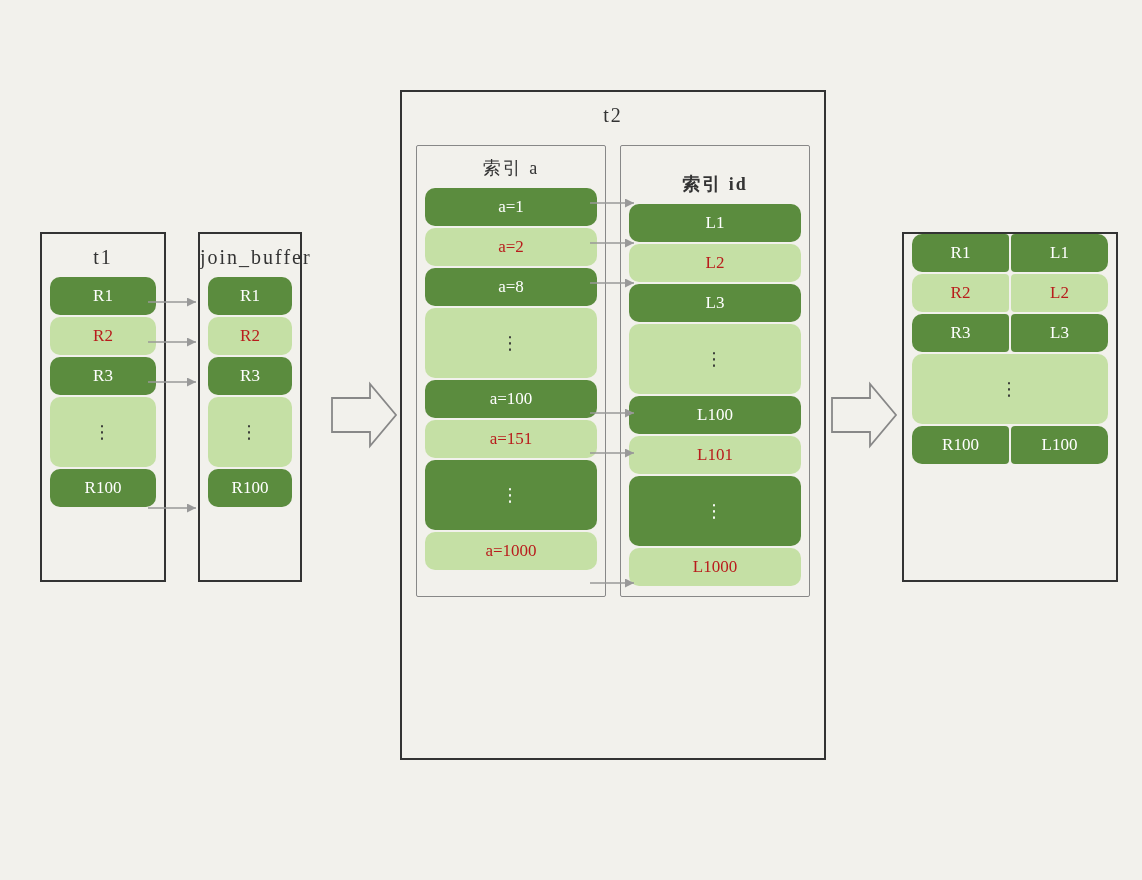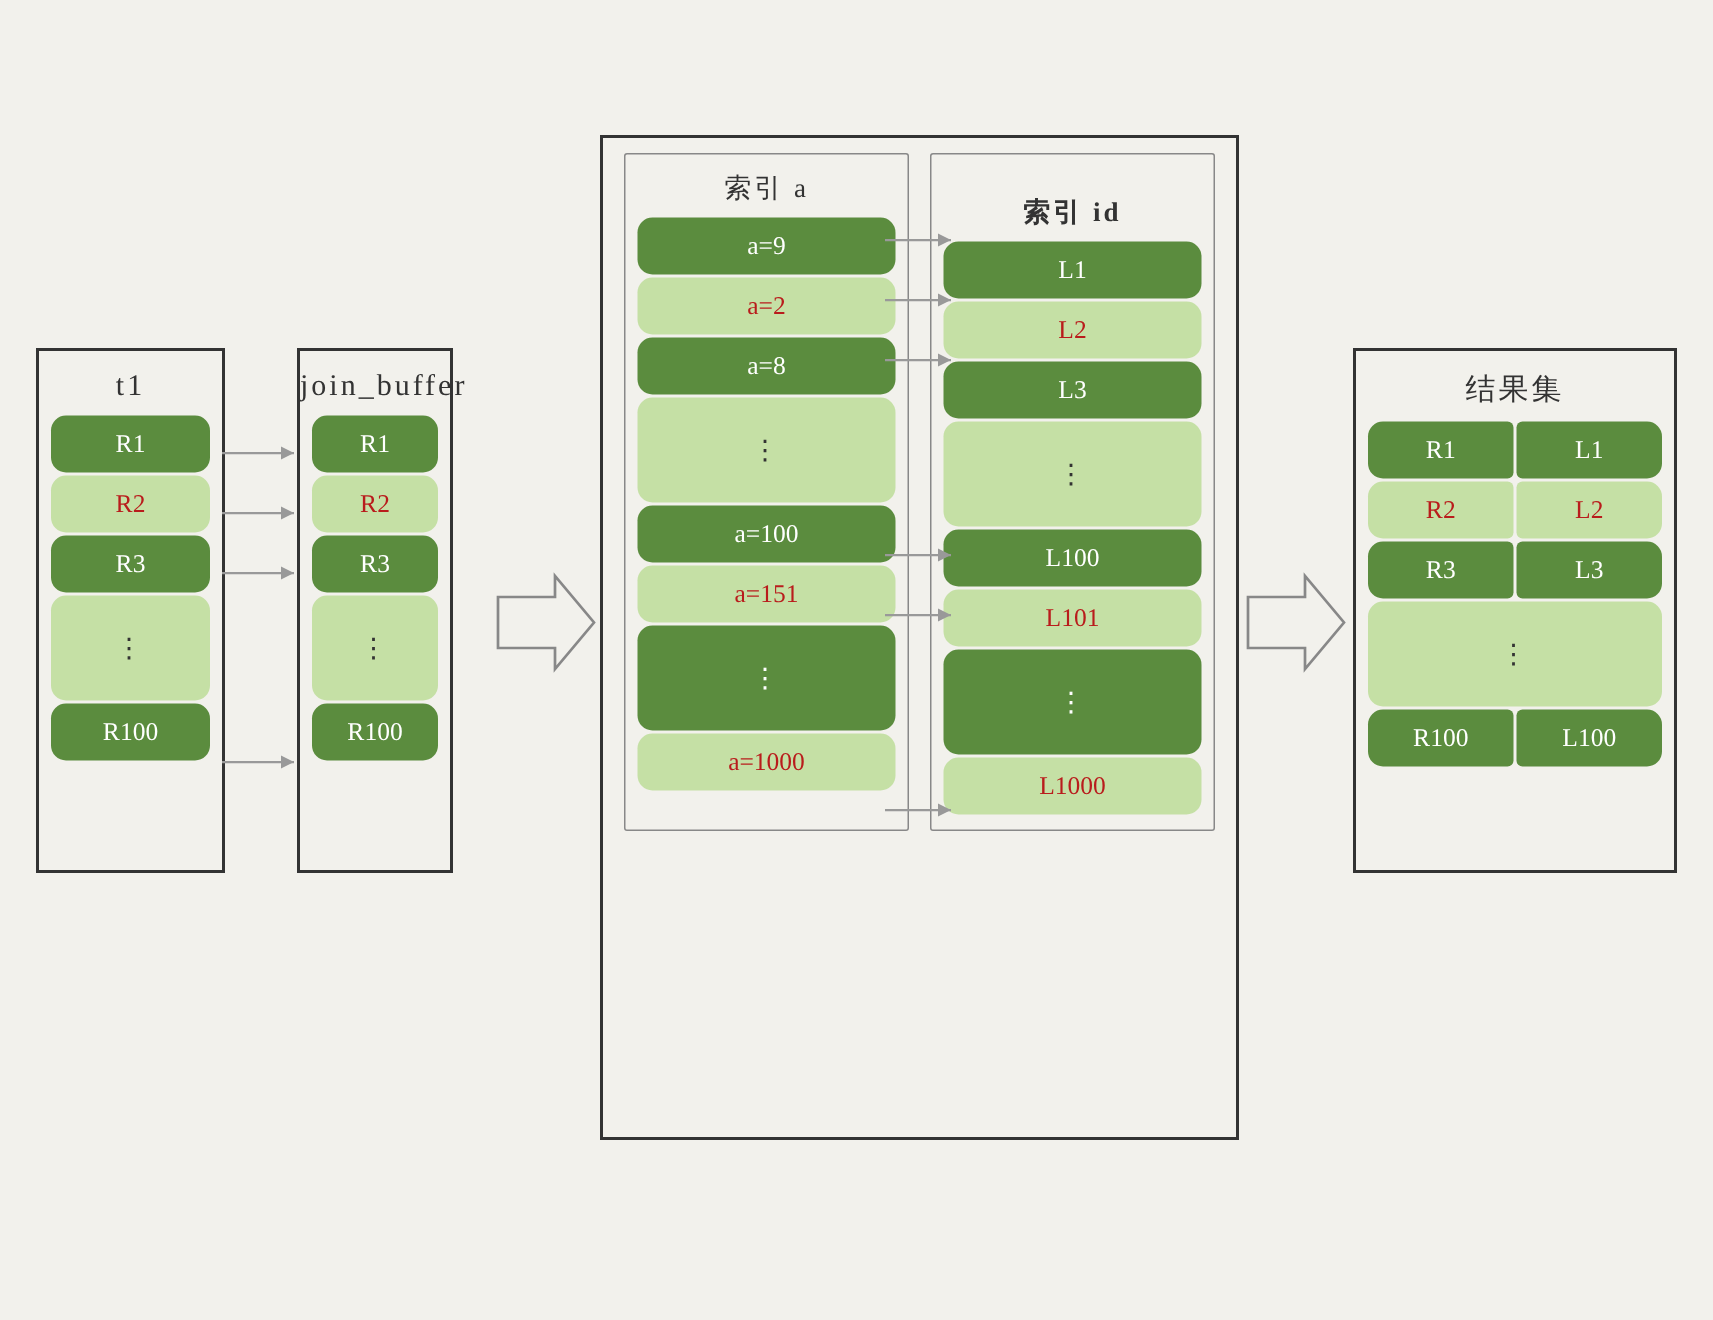--- a/index.html
+++ b/index.html
@@ -55,21 +55,21 @@
 .pair-row .cell:last-child   { border-top-left-radius: 4px; border-bottom-left-radius: 4px; }
 svg.arrow { position: absolute; overflow: visible; }
 svg.small-arrow line { stroke: #999; stroke-width: 1.5; }
 svg.small-arrow { position: absolute; overflow: visible; }
 </style>
 </head>
 <body>
 
 <div class="canvas">
 
-  <div class="box" style="left:24px; top:232px; width:126px; height:350px;">
+  <div class="box" style="left:40px; top:232px; width:126px; height:350px;">
     <div class="title">t1</div>
     <div style="padding:0 8px;">
       <div class="cell dark short" style="width:100%;">R1</div>
       <div class="cell light short" style="width:100%;">R2</div>
       <div class="cell dark short" style="width:100%;">R3</div>
       <div class="cell light tall dots" style="width:100%;">⋮</div>
       <div class="cell dark short" style="width:100%;">R100</div>
     </div>
   </div>
 
@@ -94,25 +94,26 @@
       <div class="cell light tall dots" style="width:100%;">⋮</div>
       <div class="cell dark short" style="width:100%;">R100</div>
     </div>
   </div>
 
   <svg class="arrow" style="left:330px; top:380px; width:70px; height:70px;">
     <path d="M2,18 L40,18 L40,4 L66,35 L40,66 L40,52 L2,52 Z" fill="#f2f1ec" stroke="#888" stroke-width="1.8"></path>
   </svg>
 
   <div class="box" style="left:400px; top:90px; width:426px; height:670px;">
+    <div class="title">t2</div>
     <div style="display:flex; gap:14px; padding:10px 14px; position:relative;">
 
       <div class="inner" style="flex:1; position:relative;">
         <div class="title" style="margin-top:0; font-size:18px;">索引 a</div>
-        <div class="cell dark short">a=9</div>
+        <div class="cell dark short">a=1</div>
         <div class="cell light short">a=2</div>
         <div class="cell dark short">a=8</div>
         <div class="cell light tall dots">⋮</div>
         <div class="cell dark short">a=100</div>
         <div class="cell light short">a=151</div>
         <div class="cell dark tall dots" style="color:#fff;">⋮</div>
         <div class="cell light short">a=1000</div>
       </div>
 
       <div class="inner" style="flex:1;">
@@ -141,21 +142,20 @@
         <line x1="-2" y1="398" x2="42" y2="398" marker-end="url(#ah-m)"></line>
       </svg>
     </div>
   </div>
 
   <svg class="arrow" style="left:830px; top:380px; width:70px; height:70px;">
     <path d="M2,18 L40,18 L40,4 L66,35 L40,66 L40,52 L2,52 Z" fill="#f2f1ec" stroke="#888" stroke-width="1.8"></path>
   </svg>
 
   <div class="box" style="left:902px; top:232px; width:216px; height:350px;">
-    <div class="title">结果集</div>
     <div style="padding:0 8px;">
       <div class="pair-row">
         <div class="cell dark short">R1</div>
         <div class="cell dark short">L1</div>
       </div>
       <div class="pair-row">
         <div class="cell light short">R2</div>
         <div class="cell light short">L2</div>
       </div>
       <div class="pair-row">

